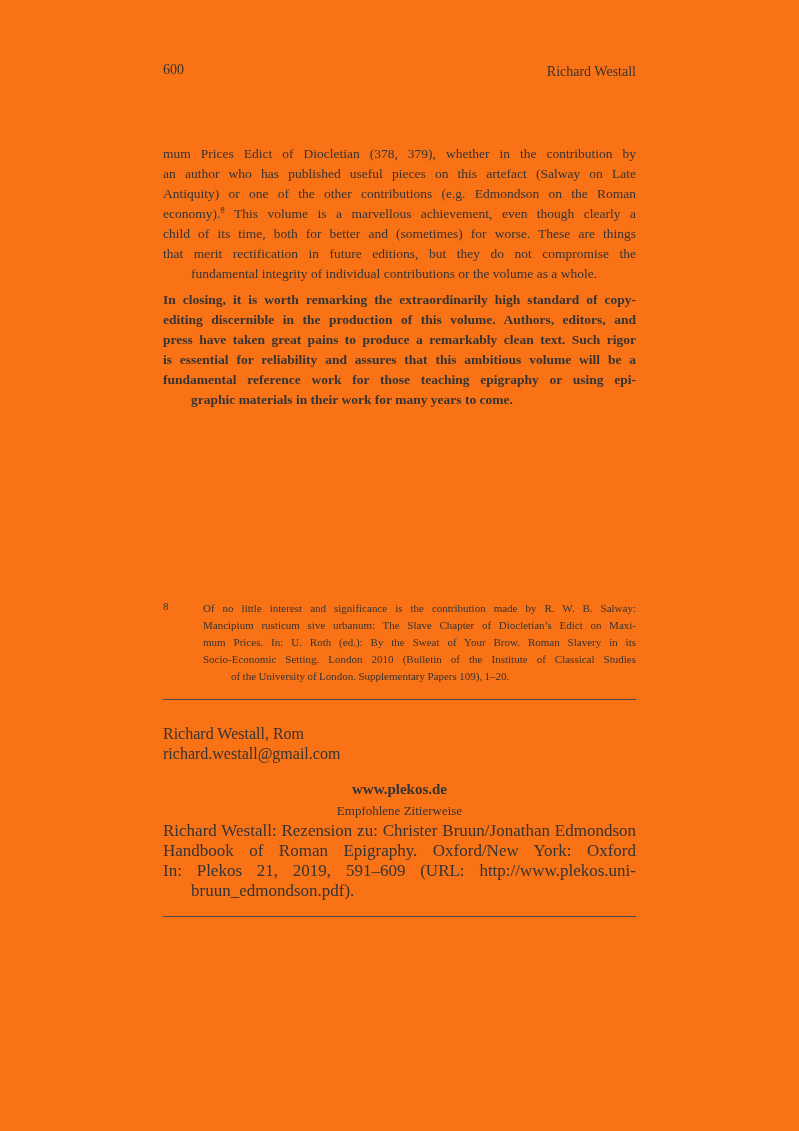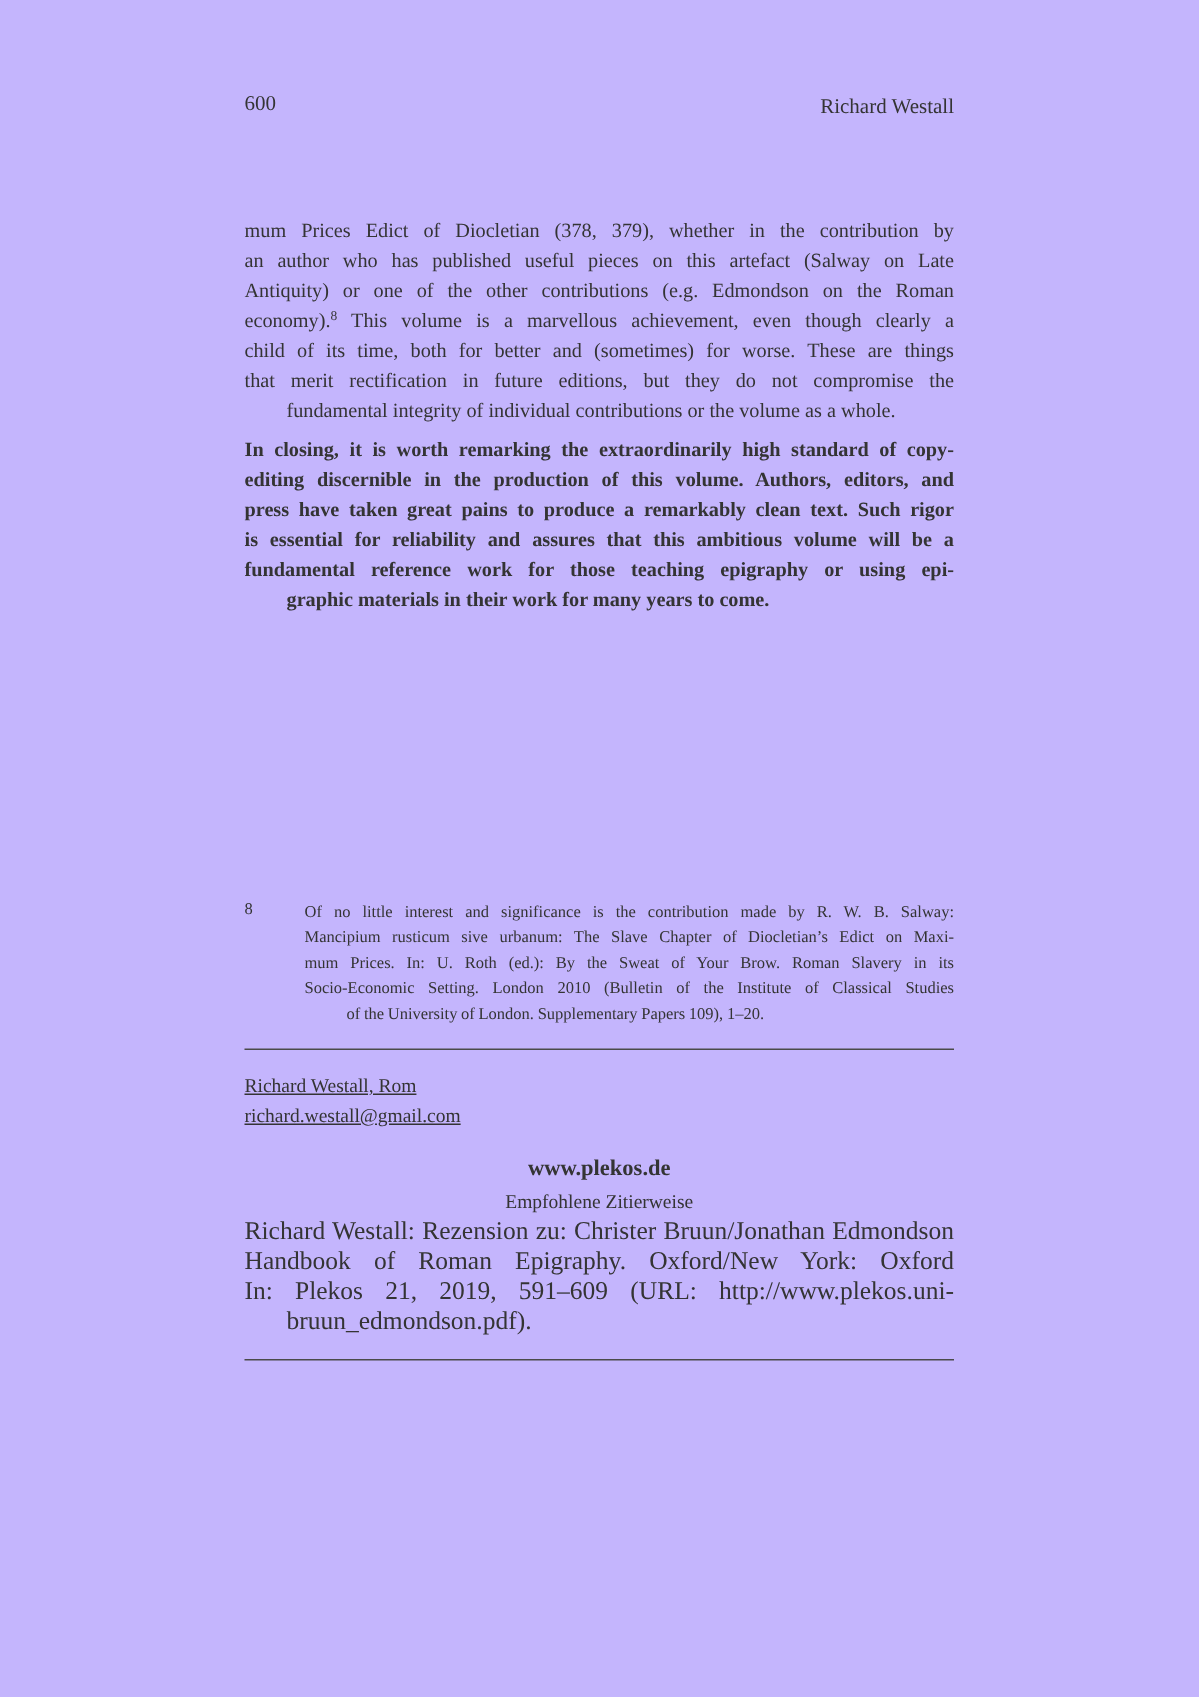--- a/index.html
+++ b/index.html
@@ -1,20 +1,20 @@
 <!DOCTYPE html>
 <html><head>
 <meta charset="utf-8">
 <style>
   html, body { margin: 0; padding: 0; background: #ffffff; }
   .page {
     position: relative;
     width: 799px;
     height: 1131px;
-    background: #c4b5fd;
+    background: #f97316;
     font-family: "Liberation Serif", "DejaVu Serif", serif;
     color: #343434;
     overflow: hidden;
   }
   .content { width: 473px; margin-left: 163px; }
 
   
   .header { position: relative; padding-top: 64px; height: 20px; }
   .page-num { position: absolute; left: 0; top: 62px; font-size: 14px; }
   .running-head { text-align: right; font-size: 14px; }
@@ -50,21 +50,21 @@
   .rule {
     border: none;
     border-top: 1.2px solid #4a4a4a;
     margin: 0;
     width: 473px;
   }
   .rule-top { margin-top: 14px; }
   .rule-bottom { margin-top: 15px; }
 
   
-  .contact { margin-top: 14px; font-size: 13px; line-height: 20px; text-decoration: underline; }
+  .contact { margin-top: 24px; font-size: 16px; line-height: 20px; }
 
   
   .site-line { margin-top: 15px; text-align: center; font-size: 15px; font-weight: bold; line-height: 20px; }
   .cite-heading { margin-top: 2px; text-align: center; font-size: 13px; line-height: 20px; }
   .citation { font-size: 17px; word-spacing: -0.3px; }
   .citation .jl { height: 20px; line-height: 20px; }
 </style>
 </head>
 <body>
 

